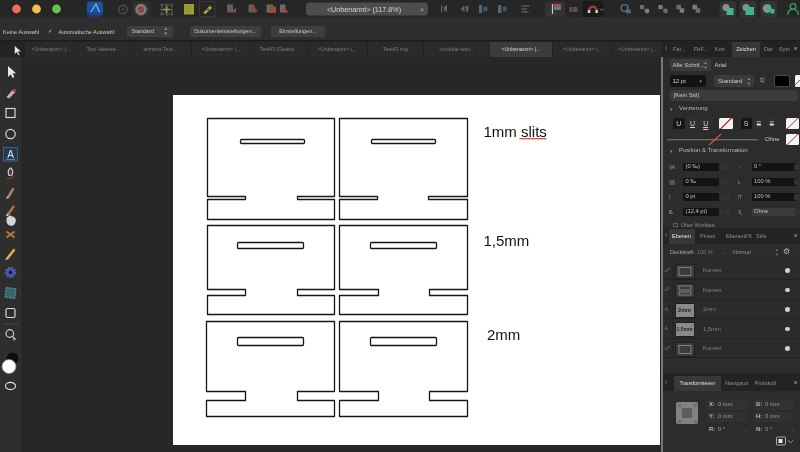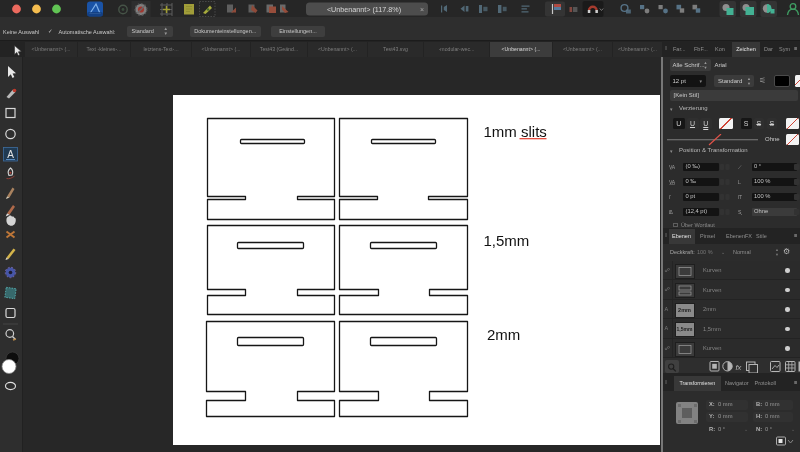--- a/index.html
+++ b/index.html
@@ -393,42 +393,20 @@
       <div class="lr" style="top:78px;">
           <span class="li">☍</span>
           <div class="lt"><svg width="18" height="13">
               <rect x="3" y="2.5" width="12" height="8" fill="none" stroke="#9f9f9f" stroke-width="0.7"></rect>
             </svg></div>
           <span class="ln">Kurven</span>
           <span class="ld"></span>
         </div>
     </div>
 
-    <div class="abs" style="left:0;top:317px;width:137px;height:15px;background:#2e2e2e;color:#b5b5b5;">
-      <div class="abs" style="left:1.5px;top:1.5px;width:14px;height:13px;background:#404040;border-radius:2px;">
-        <svg width="14" height="13" viewBox="0 0 14 13">
-            <circle cx="6.2" cy="5.6" r="2.6" fill="none" stroke="#1e1e1e" stroke-width="1.1"></circle>
-            <path d="M8,7.5 l2.8,2.8" stroke="#1e1e1e" stroke-width="1.2"></path>
-          </svg>
-      </div>
-      <svg class="abs" style="left:46px;top:2px;" width="91" height="13" viewBox="0 0 91 13">
-        <rect x="1" y="1.5" width="9" height="9.5" rx="1" fill="none" stroke="#b5b5b5" stroke-width="1"></rect>
-          <rect x="3.2" y="3.8" width="4.6" height="4.9" fill="#b5b5b5"></rect>
-        <circle cx="18.5" cy="6.3" r="4.7" fill="none" stroke="#b5b5b5" stroke-width="1"></circle>
-          <path d="M18.5,1.6 a4.7,4.7 0 0 1 0,9.4 Z" fill="#b5b5b5"></path>
-        <text x="26.5" y="10" font-size="7.5" fill="#b5b5b5" font-family="Liberation Sans, sans-serif" font-style="italic">fx</text>
-        <rect x="37.5" y="2" width="8.5" height="8.5" fill="none" stroke="#b5b5b5" stroke-width="1"></rect>
-          <rect x="40" y="4.5" width="8.5" height="8.5" fill="#2e2e2e" stroke="#b5b5b5" stroke-width="1"></rect>
-        <rect x="61.5" y="1.5" width="9.5" height="10" rx="1" fill="none" stroke="#b5b5b5" stroke-width="1"></rect>
-          <path d="M63,9 l3,-3.5 l2,2 l2,-2.5" fill="none" stroke="#b5b5b5" stroke-width="0.9"></path>
-        <rect x="76.5" y="1.5" width="9.5" height="10" rx="1" fill="none" stroke="#b5b5b5" stroke-width="1"></rect>
-          <path d="M77,4.8 h8.5 M77,8 h8.5 M79.7,2 v9 M82.9,2 v9" stroke="#b5b5b5" stroke-width="0.8"></path>
-        <rect x="89.5" y="1.5" width="1.5" height="10" fill="#b5b5b5"></rect>
-      </svg>
-    </div>
 
     <div class="abs" style="left:0;top:332px;width:137px;height:18px;background:#232323;color:#909090;font-size:5.5px;">
       <span class="txt" style="left:2px;top:6px;color:#666;">‖</span>
       <div class="abs" style="left:10.5px;top:2.5px;width:47.5px;height:15.5px;background:#383838;color:#e4e4e4;text-align:center;line-height:15.5px;font-size:5.3px;">Transformieren</div>
       <span class="txt" style="left:62px;top:7px;">Navigator</span>
       <span class="txt" style="left:91.5px;top:7px;">Protokoll</span>
       <span class="txt" style="left:131px;top:6px;color:#aaa;">≡</span>
     </div>
 
     <div class="abs" style="left:0;top:350px;width:137px;height:61px;background:#2c2c2c;font-size:5.8px;color:#8a8a8a;">

